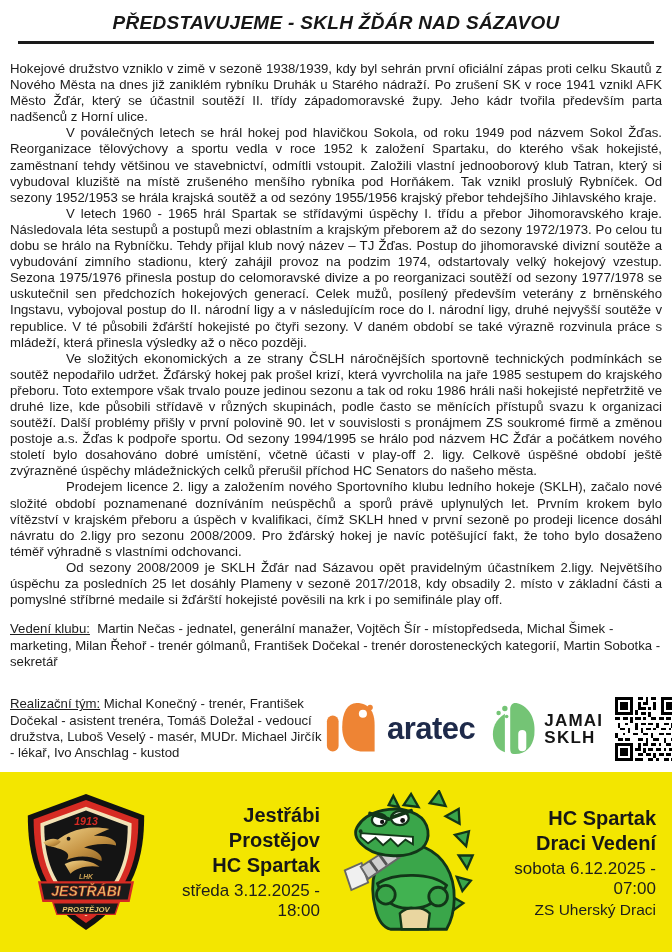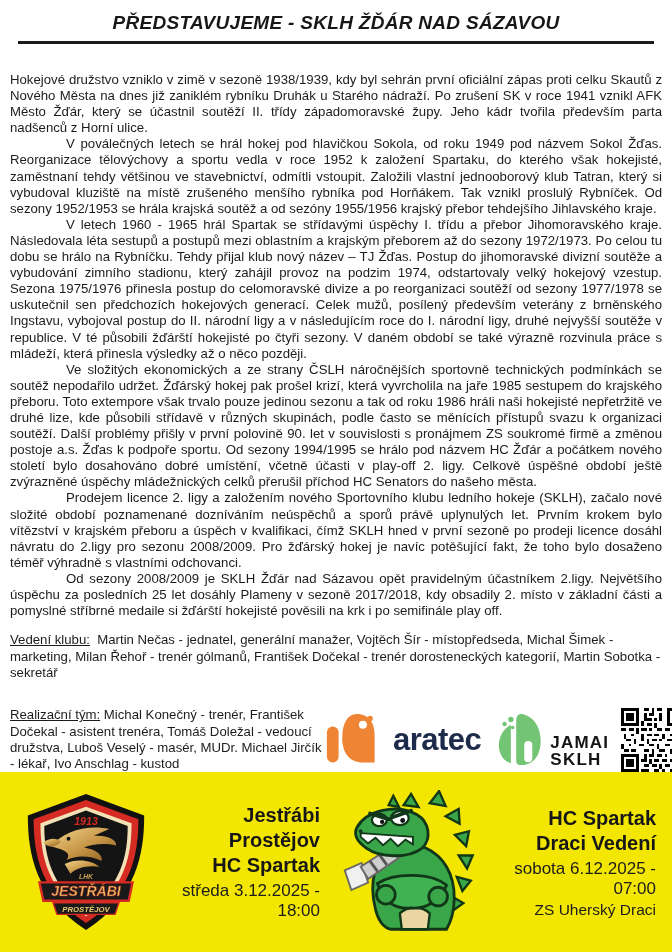--- a/index.html
+++ b/index.html
@@ -9,36 +9,36 @@
     font-family:"Liberation Sans","DejaVu Sans",sans-serif;
     color:#1c1c1c;
   }
   .header { padding-top:12px; }
   .title {
     text-align:center; font-size:19px; font-weight:bold; font-style:italic;
     letter-spacing:0.3px; color:#171717;
   }
   .rule { height:3px; background:#1a1a1a; margin:7px 18px 0 18px; }
   .content { flex:1; padding:0 10px; overflow:hidden; }
-  .article { margin-top:28px; }
+  .article { margin-top:17px; }
   p.para {
     margin:0; text-align:justify; font-size:13.2px; line-height:16.1px;
   }
   p.indent { text-indent:56px; }
   .mgmt, .staff-text {
     font-size:13.2px; line-height:16.2px; text-align:left;
   }
   .mgmt { }
   .label { text-decoration:underline; }
   .staff-row { margin-top:10px; display:flex; align-items:center; }
   .staff-text { width:316px; flex:0 0 auto; }
   .sponsors { flex:1; display:flex; align-items:center; justify-content:flex-end; gap:12px; padding-right:2px; }
-  .aratec { display:flex; align-items:center; gap:13px; }
+  .aratec { display:flex; align-items:center; gap:7px; }
   .aratec-word { font-size:31px; font-weight:bold; color:#1e2a4a; letter-spacing:-0.5px; }
-  .jamai { display:flex; align-items:flex-end; gap:7px; }
+  .jamai { display:flex; align-items:center; gap:7px; }
   .jamai-text div { font-weight:bold; font-size:17px; line-height:17px; letter-spacing:1.2px; color:#141414; }
   .qr { width:64px; height:64px; }
   .footer { height:180px; background:#f3e600; display:flex; flex:0 0 auto; }
   .match { width:336px; display:flex; align-items:center; }
   .match-logo { flex:0 0 auto; }
   .match-info { flex:1; text-align:right; padding-right:16px; }
   .team { font-size:20px; font-weight:bold; line-height:25px; color:#171717; }
   .when { font-size:17px; margin-top:3px; }
   .where { font-size:15.5px; margin-top:2px; }
 </style>

